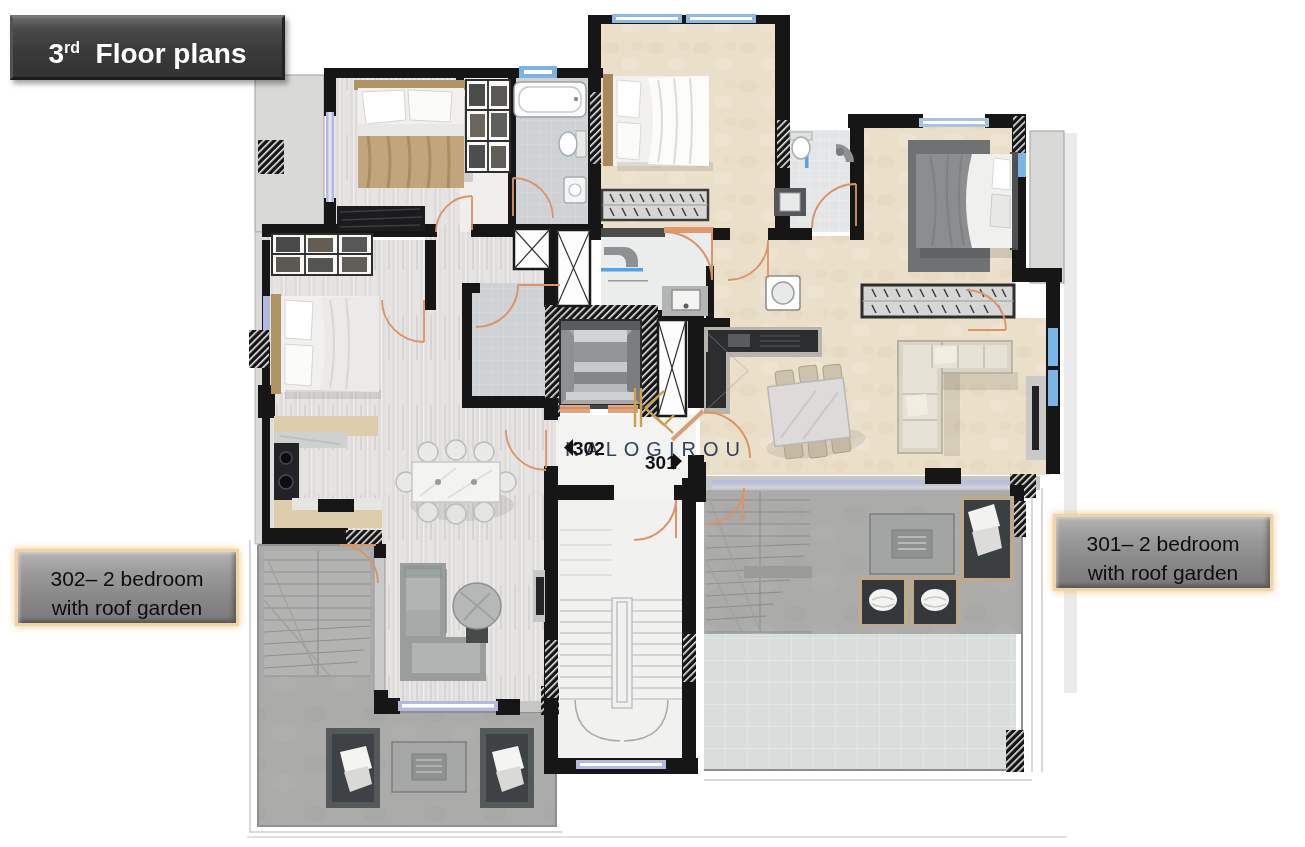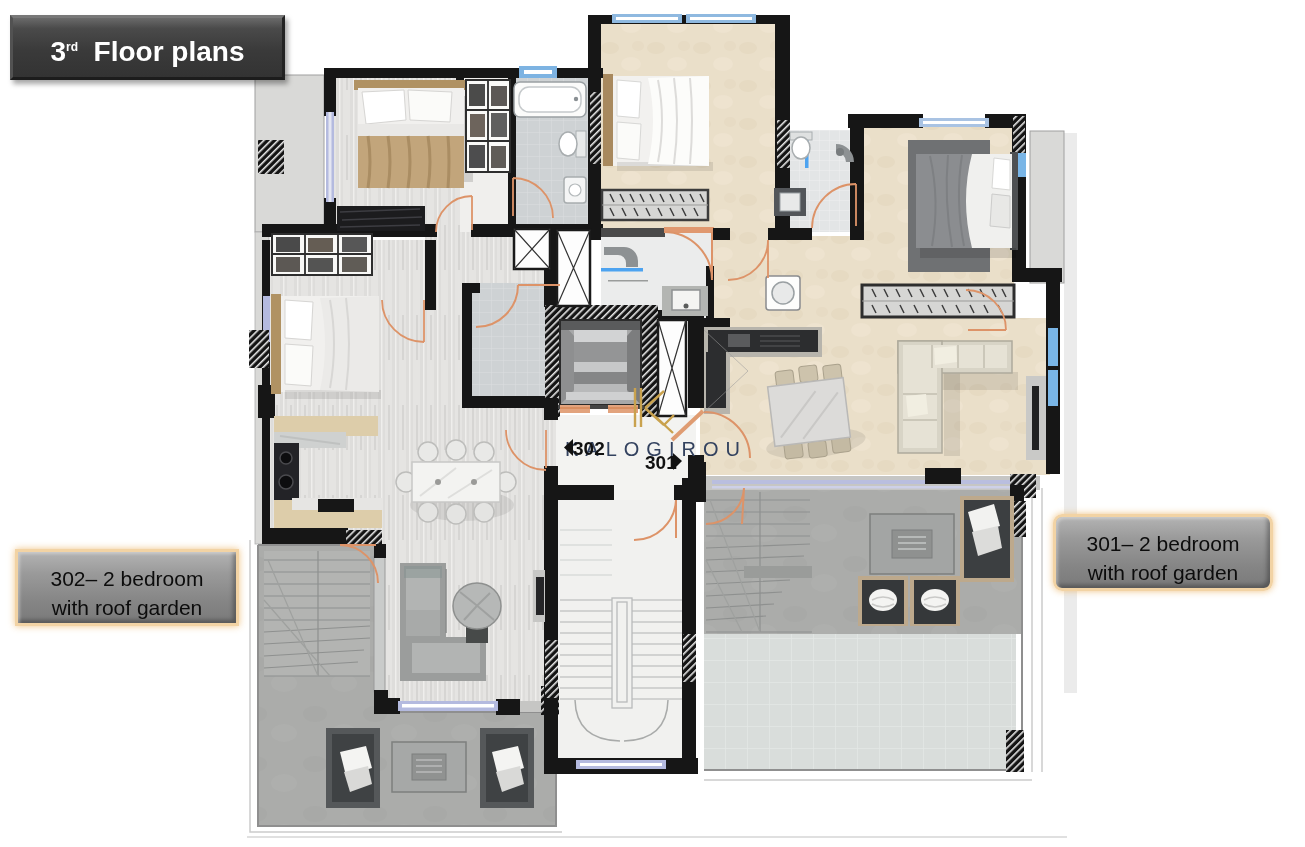--- a/index.html
+++ b/index.html
@@ -2,28 +2,28 @@
 <html><head>
 <meta charset="utf-8">
 <style>
   html,body{margin:0;padding:0;background:#ffffff;width:1305px;height:847px;overflow:hidden;}
   body{font-family:"Liberation Sans", sans-serif;position:relative;}
   .titlebox{position:absolute;left:10px;top:15px;width:275px;height:65px;
     background:linear-gradient(180deg,#6a6a6a 0%,#4a4a4a 18%,#3a3a3a 55%,#333333 100%);
     border-top:3px solid #787878;border-left:3px solid #525252;border-right:3px solid #232323;border-bottom:3px solid #1c1c1c;
     box-sizing:border-box;box-shadow:3px 4px 5px rgba(0,0,0,0.35);
     color:#ffffff;font-weight:bold;font-size:28px;text-align:center;line-height:59px;}
-  .titlebox sup{font-size:12px;}
+  .titlebox sup{font-size:16px;}
   .lbl{position:absolute;box-sizing:border-box;border:3px solid #f2d3a4;
     background:linear-gradient(180deg,#b3b3b3 0%,#9a9a9a 30%,#858585 70%,#7a7a7a 100%);
     box-shadow:0 0 7px rgba(238,190,120,0.9), inset 2px 2px 3px rgba(255,255,255,0.35), inset -3px -3px 4px rgba(0,0,0,0.30);
     color:#0c0c0c;font-size:21px;text-align:center;}
   .lbl .in{padding-top:12px;line-height:29px;}
   .l302{left:15px;top:526px;width:224px;height:77px;margin-top:23px;}
-  .l301{left:1053px;top:514px;width:220px;height:77px;border-radius:9px;}
+  .l301{left:1053px;top:514px;width:220px;height:77px;}
 </style>
 </head>
 <body>
 
 <svg width="1305" height="847" viewBox="0 0 1305 847" style="position:absolute;left:0;top:0">
 <defs>
   <pattern id="wood" width="14" height="90" patternUnits="userSpaceOnUse">
     <rect width="14" height="90" fill="#e5e4e2"></rect>
     <rect x="0" width="7" height="90" fill="#dedddb"></rect>
     <rect x="3" y="0" width="1.5" height="90" fill="#efeeec"></rect>

